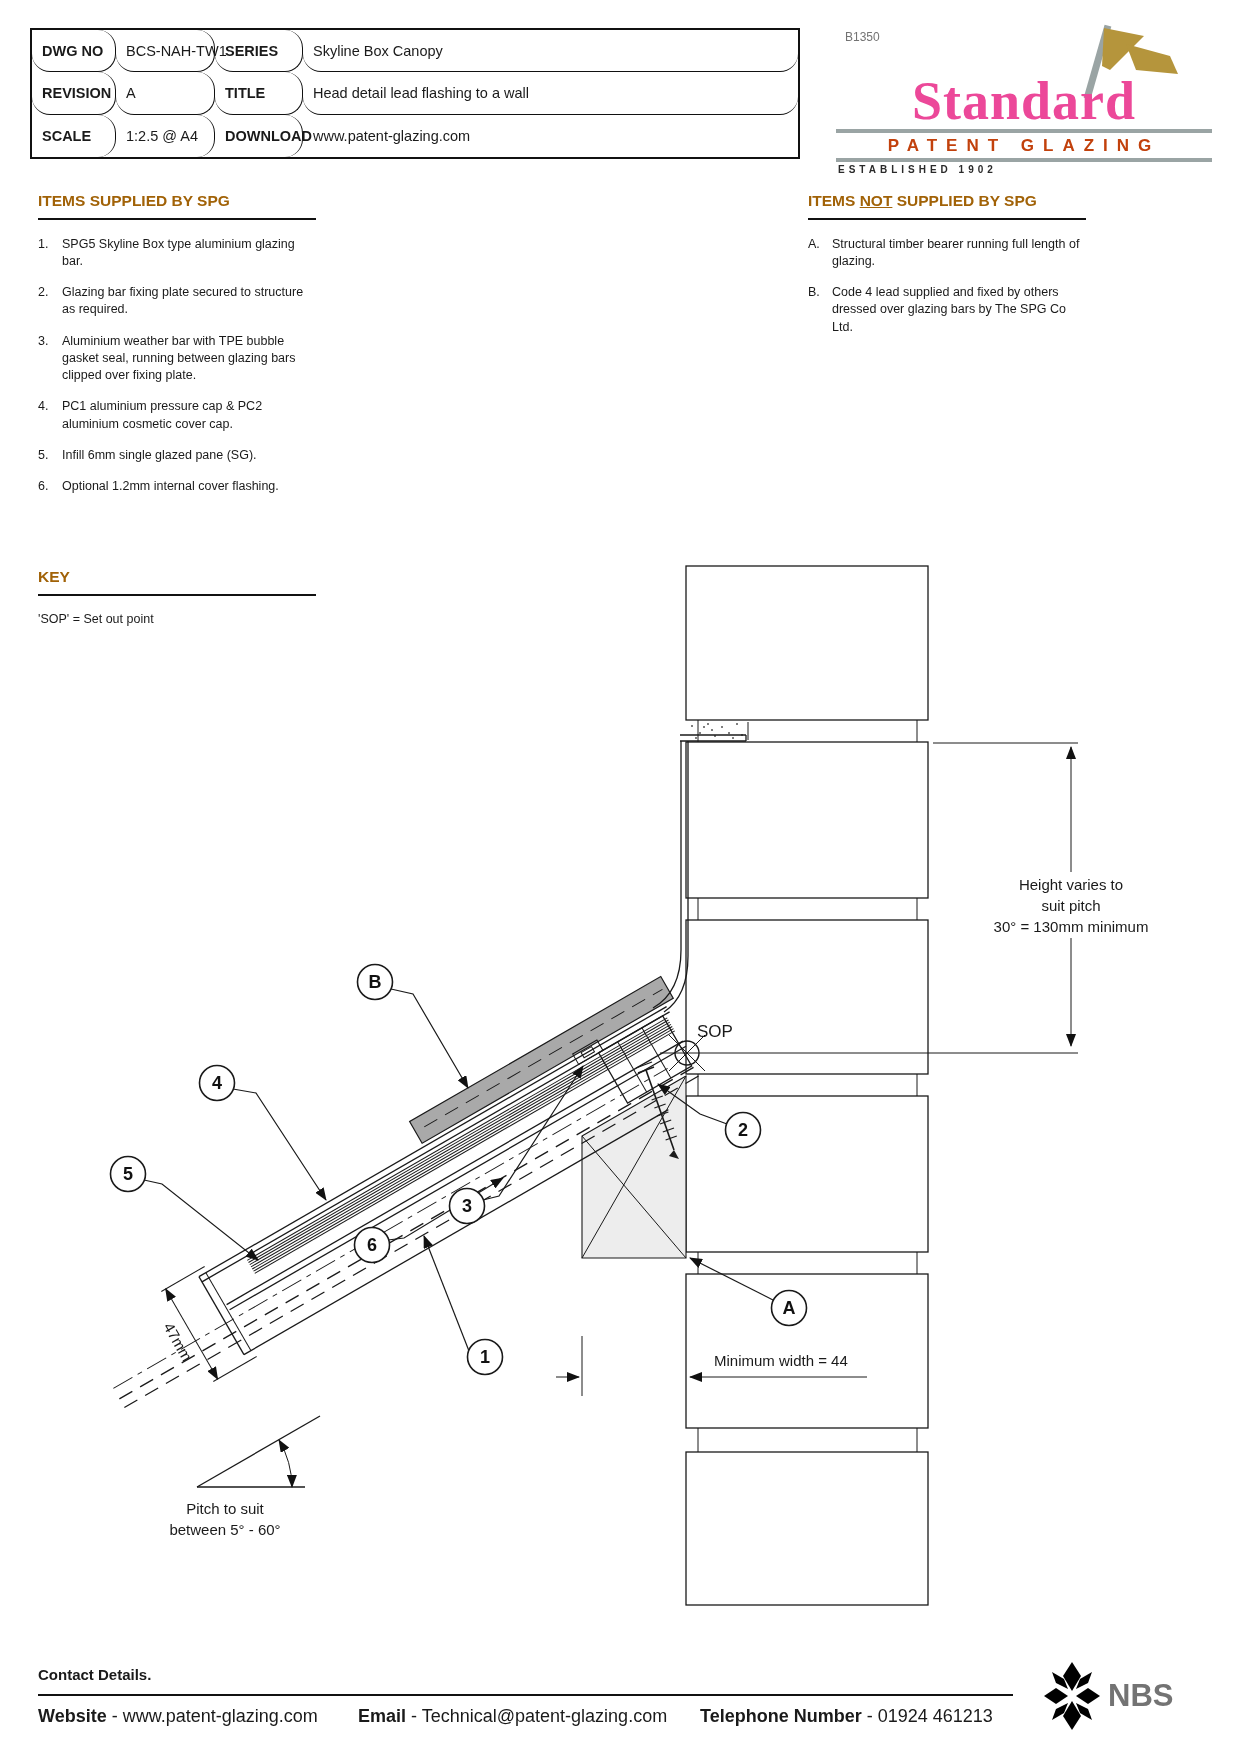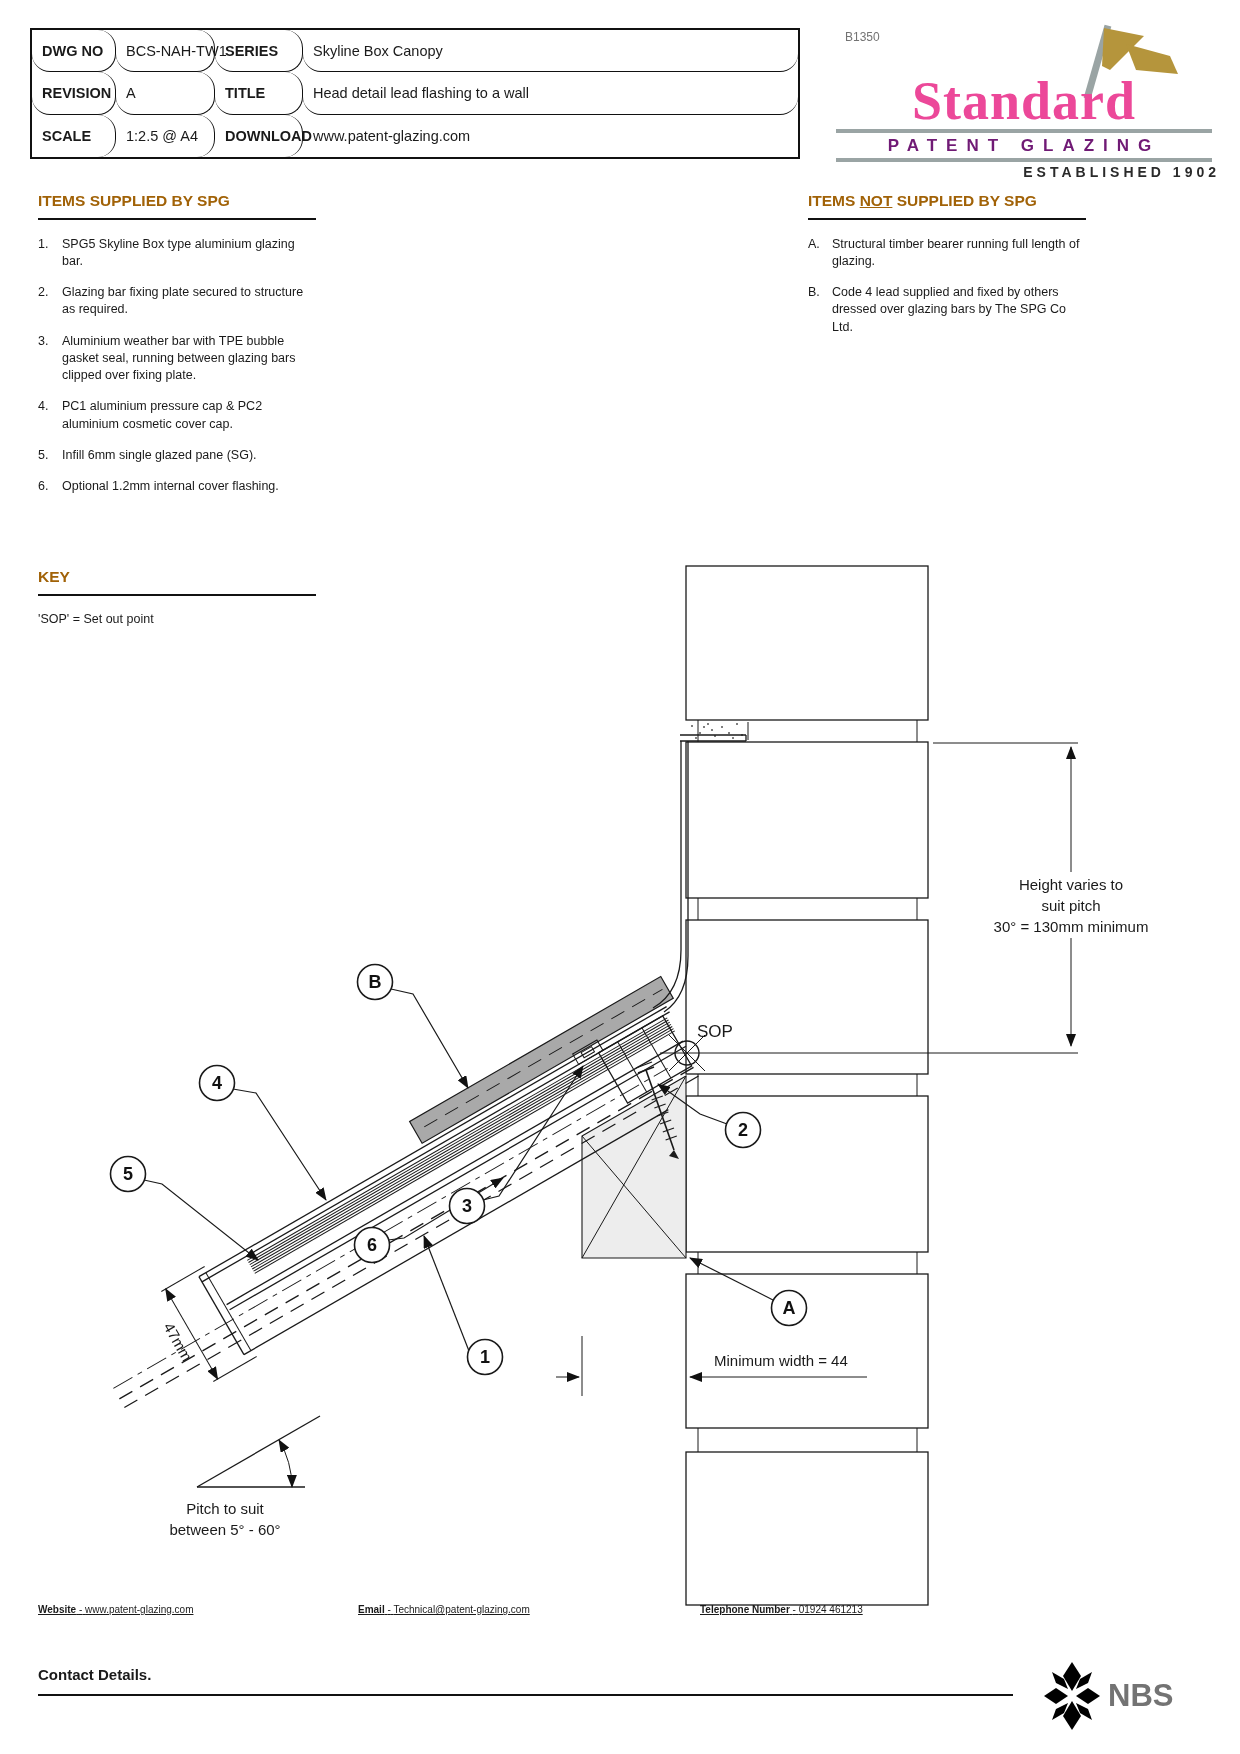--- a/index.html
+++ b/index.html
@@ -24,39 +24,39 @@
   .watermark{left:845px;top:30px;font-size:12px;color:#737373;}
   
   .logo{left:828px;top:24px;width:392px;height:140px;}
   .logo .wordmark{
     position:absolute;left:0;top:50px;width:392px;text-align:center;
     font-family:"Liberation Serif", serif;font-weight:bold;font-size:54px;color:#ec4899;letter-spacing:1px;line-height:1;
   }
   .logo .rule{position:absolute;left:8px;width:376px;height:4px;background:#9aa4a4;}
   .logo .patent{
     position:absolute;left:0;top:112px;width:392px;text-align:center;
-    font-size:17px;font-weight:bold;letter-spacing:9px;color:#701a75;
+    font-size:17px;font-weight:bold;letter-spacing:9px;color:#c2410c;
   }
   .logo .estab{
-    position:absolute;left:0;top:140px;width:392px;text-align:right;
-    font-size:14px;font-weight:bold;letter-spacing:4px;color:#2a2a2a;
+    position:absolute;left:10px;top:140px;width:392px;text-align:left;
+    font-size:10px;font-weight:bold;letter-spacing:4px;color:#2a2a2a;
   }
   .flag{position:absolute;left:238px;top:-2px;}
   
   .section-h{font-size:15.5px;font-weight:bold;color:#a16207;}
   .section-rule{height:1.5px;background:#111;margin-top:8px;}
   .list{margin-top:16px;}
   .li{display:flex;margin-bottom:14px;font-size:12.5px;line-height:1.38;}
   .li .num{width:24px;flex:none;}
   .li .txt{width:252px;}
   .keyentry{margin-top:16px;font-size:12.5px;}
   
   .footer-h{left:38px;top:1666px;font-size:15px;font-weight:bold;}
   .footer-rule{left:38px;top:1694px;width:975px;height:2px;background:#111;}
-  .contact{top:1604px;font-size:10px;white-space:nowrap;text-decoration:underline;}
+  .contact{top:1706px;font-size:18px;white-space:nowrap;}
   .contact b{font-weight:bold;}
   .nbs-text{left:1108px;top:1678px;font-size:31px;font-weight:bold;color:#737373;}
   
   svg.drawing{position:absolute;left:0;top:0;}
   .ln{stroke:#1a1a1a;stroke-width:1.3;fill:none;}
   .lnthin{stroke:#1a1a1a;stroke-width:1;fill:none;}
   .dash{stroke-dasharray:15 9;}
   .dashdot{stroke-dasharray:22 6 5 6;}
   .leader{stroke:#1a1a1a;stroke-width:1.2;fill:none;}
   .balloon{fill:#fff;stroke:#1a1a1a;stroke-width:1.6;}

